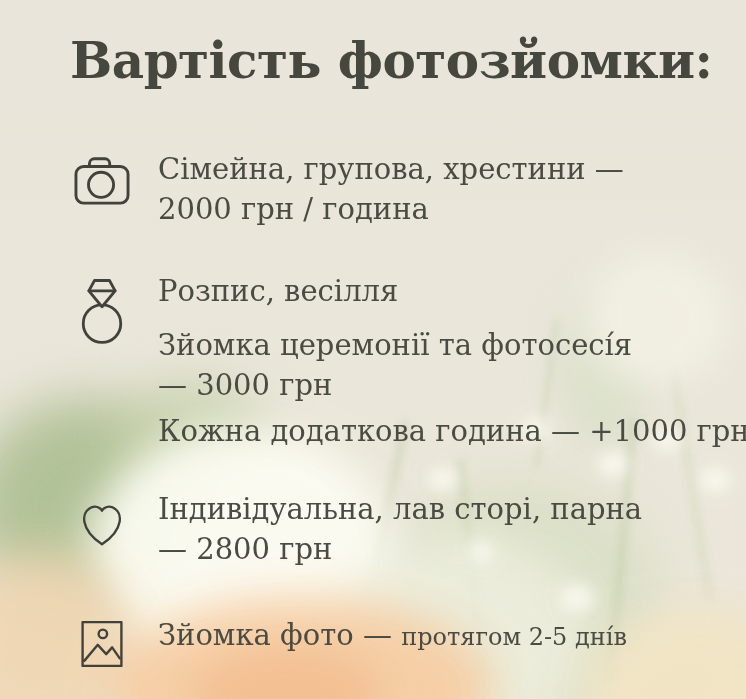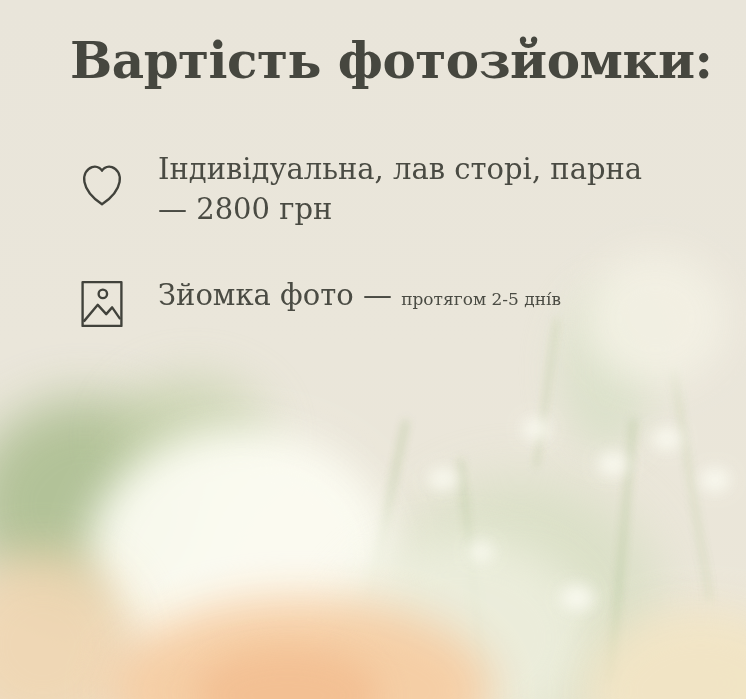--- a/index.html
+++ b/index.html
@@ -50,39 +50,39 @@
   .title {
     margin: 0;
     font-size: 50px; font-weight: bold; letter-spacing: -0.5px;
     color: #46473f;
     line-height: 1.25;
   }
   .list { margin-top: 56px; }
   .row { display: flex; align-items: flex-start; }
   .row-1 { margin-top: 0; }
   .row-2 { margin-top: 42px; }
-  .row-3 { margin-top: 30px; }
+  .row-3 { margin-top: 38px; }
   .row-4 { margin-top: 46px; }
   .icon-cell {
     flex: 0 0 64px; width: 64px;
     display: flex; justify-content: center;
     margin-right: 24px;
   }
   .row-1 .icon-cell { margin-top: 4px; }
   .row-2 .icon-cell { margin-top: 2px; }
   .row-3 .icon-cell { margin-top: 6px; }
   .row-4 .icon-cell { margin-top: 2px; }
   .icon-cell svg { display: block; }
   .icon-stroke { fill: none; stroke: #41423b; stroke-width: 3; stroke-linecap: round; stroke-linejoin: round; }
   .icon-fillbg { fill: #e9e5da; stroke: #41423b; stroke-width: 3; stroke-linejoin: round; }
   .text-cell { font-size: 29px; line-height: 1.38; }
   .line { white-space: nowrap; }
   .gap-top-lg { margin-top: 14px; }
   .gap-top-sm { margin-top: 6px; }
-  .sub { font-size: 17px; }
+  .sub { font-size: 24px; }
 </style>
 </head>
 <body>
 
 <div class="stage">
 
   <div class="bg">
     <div class="blob b-warm"></div>
     <div class="blob b-green1"></div>
     <div class="blob b-green2"></div>
@@ -108,21 +108,49 @@
     <div class="blob b-peach3"></div>
     <div class="blob b-cream1"></div>
   </div>
 
   <div class="content">
 
     <h1 class="title">Вартість фотозйомки:</h1>
 
     <div class="list">
 
+      <div class="row row-1">
+        <div class="icon-cell">
+          <svg width="62" height="54" viewBox="0 0 64 56">
+            <rect class="icon-stroke" x="5" y="14" width="54" height="38" rx="8"></rect>
+            <path class="icon-stroke" d="M19 14 v-3 a5 5 0 0 1 5 -5 h11 a5 5 0 0 1 5 5 v3"></path>
+            <circle class="icon-stroke" cx="31" cy="33" r="13"></circle>
+          </svg>
+        </div>
+        <div class="text-cell">
+          <div class="line">Сімейна, групова, хрестини —</div>
+          <div class="line">2000 грн / година</div>
+        </div>
+      </div>
 
+      <div class="row row-2">
+        <div class="icon-cell">
+          <svg width="60" height="75" viewBox="0 0 64 80">
+            <circle class="icon-stroke" cx="32" cy="54" r="20"></circle>
+            <polygon class="icon-fillbg" points="24,8 40,8 46,19 32,36 18,19"></polygon>
+            <line class="icon-stroke" x1="18" y1="19" x2="46" y2="19"></line>
+          </svg>
+        </div>
+        <div class="text-cell">
+          <div class="line">Розпис, весілля</div>
+          <div class="line gap-top-lg">Зйомка церемонії та фотосесі́я</div>
+          <div class="line">— 3000 грн</div>
+          <div class="line gap-top-sm">Кожна додаткова година — +1000 грн</div>
+        </div>
+      </div>
 
       <div class="row row-3">
         <div class="icon-cell">
           <svg width="58" height="55" viewBox="0 0 64 60">
             <path class="icon-stroke" style="stroke-width:2.6" d="M32 54 C 8 38 8 18 21 13 C 28 10.5 32 17 32 17 C 32 17 36 10.5 43 13 C 56 18 56 38 32 54 Z"></path>
           </svg>
         </div>
         <div class="text-cell">
           <div class="line">Індивідуальна, лав сторі, парна</div>
           <div class="line">— 2800 грн</div>

